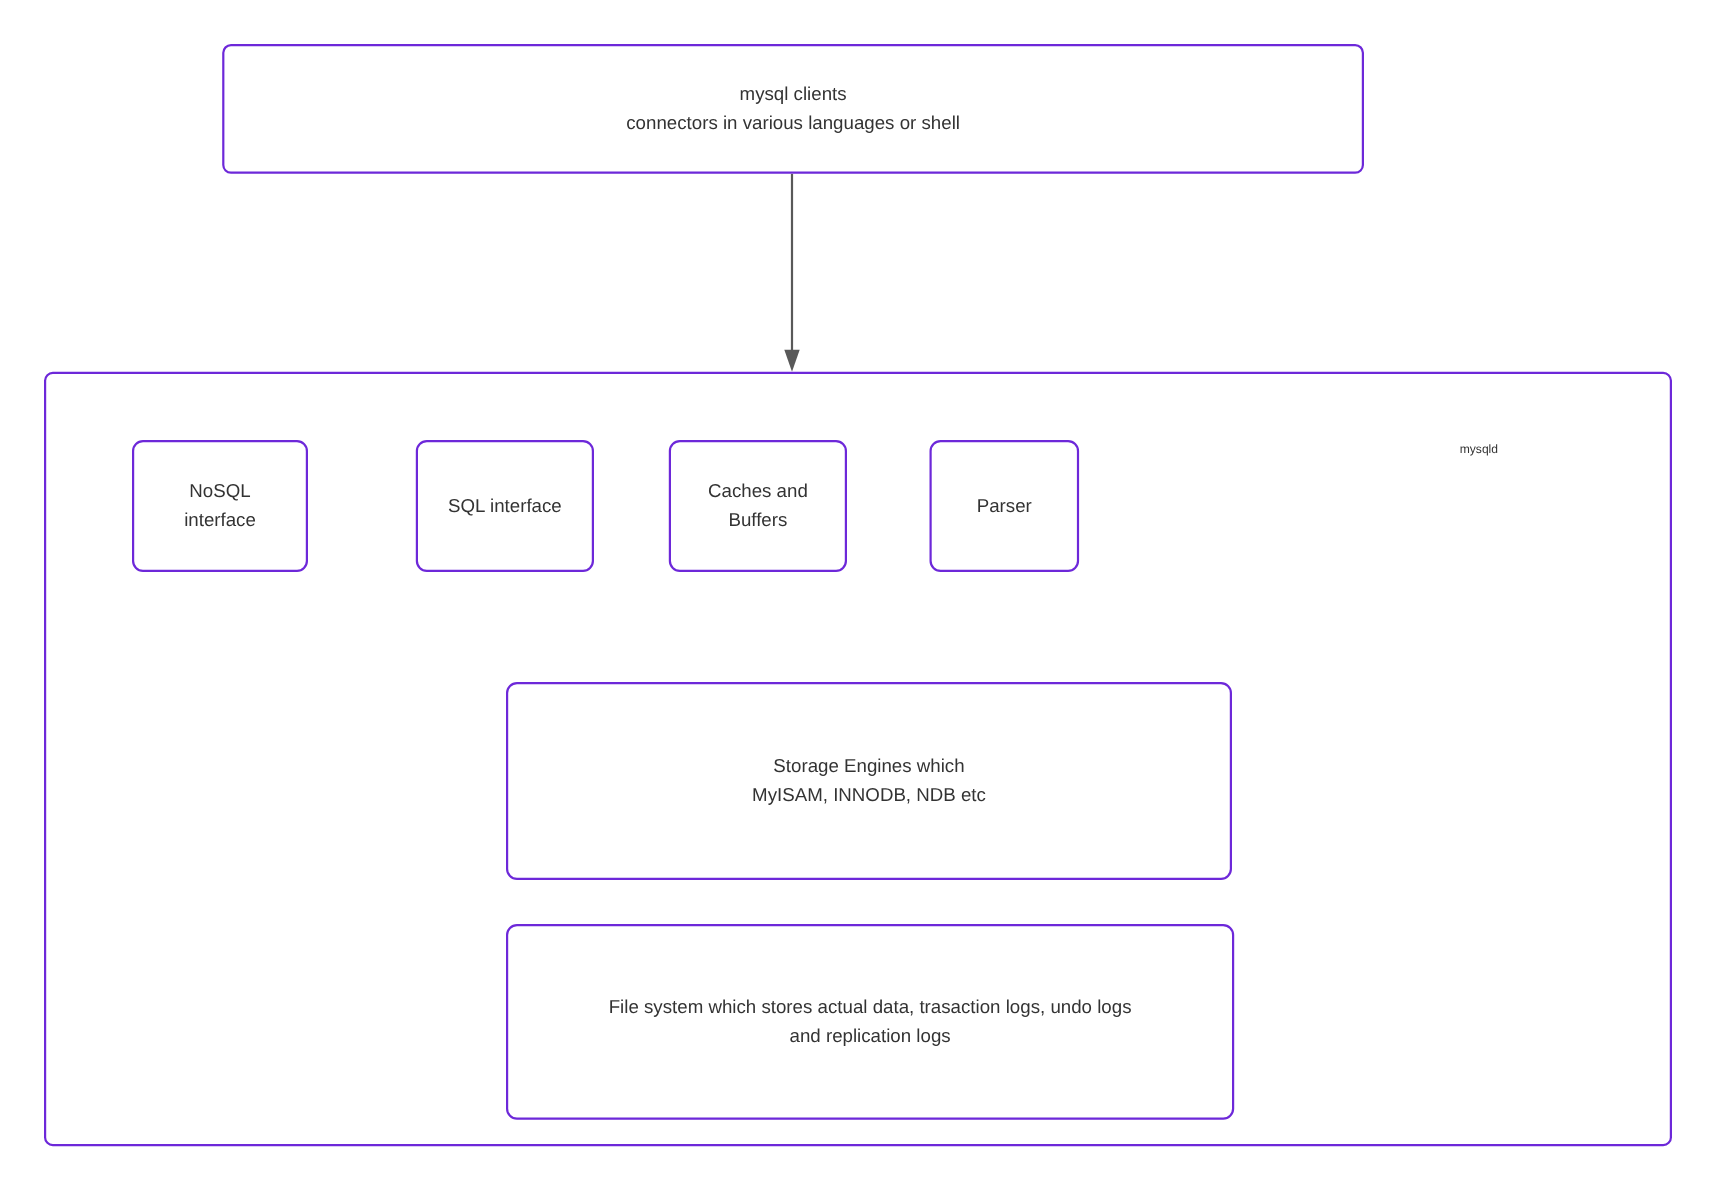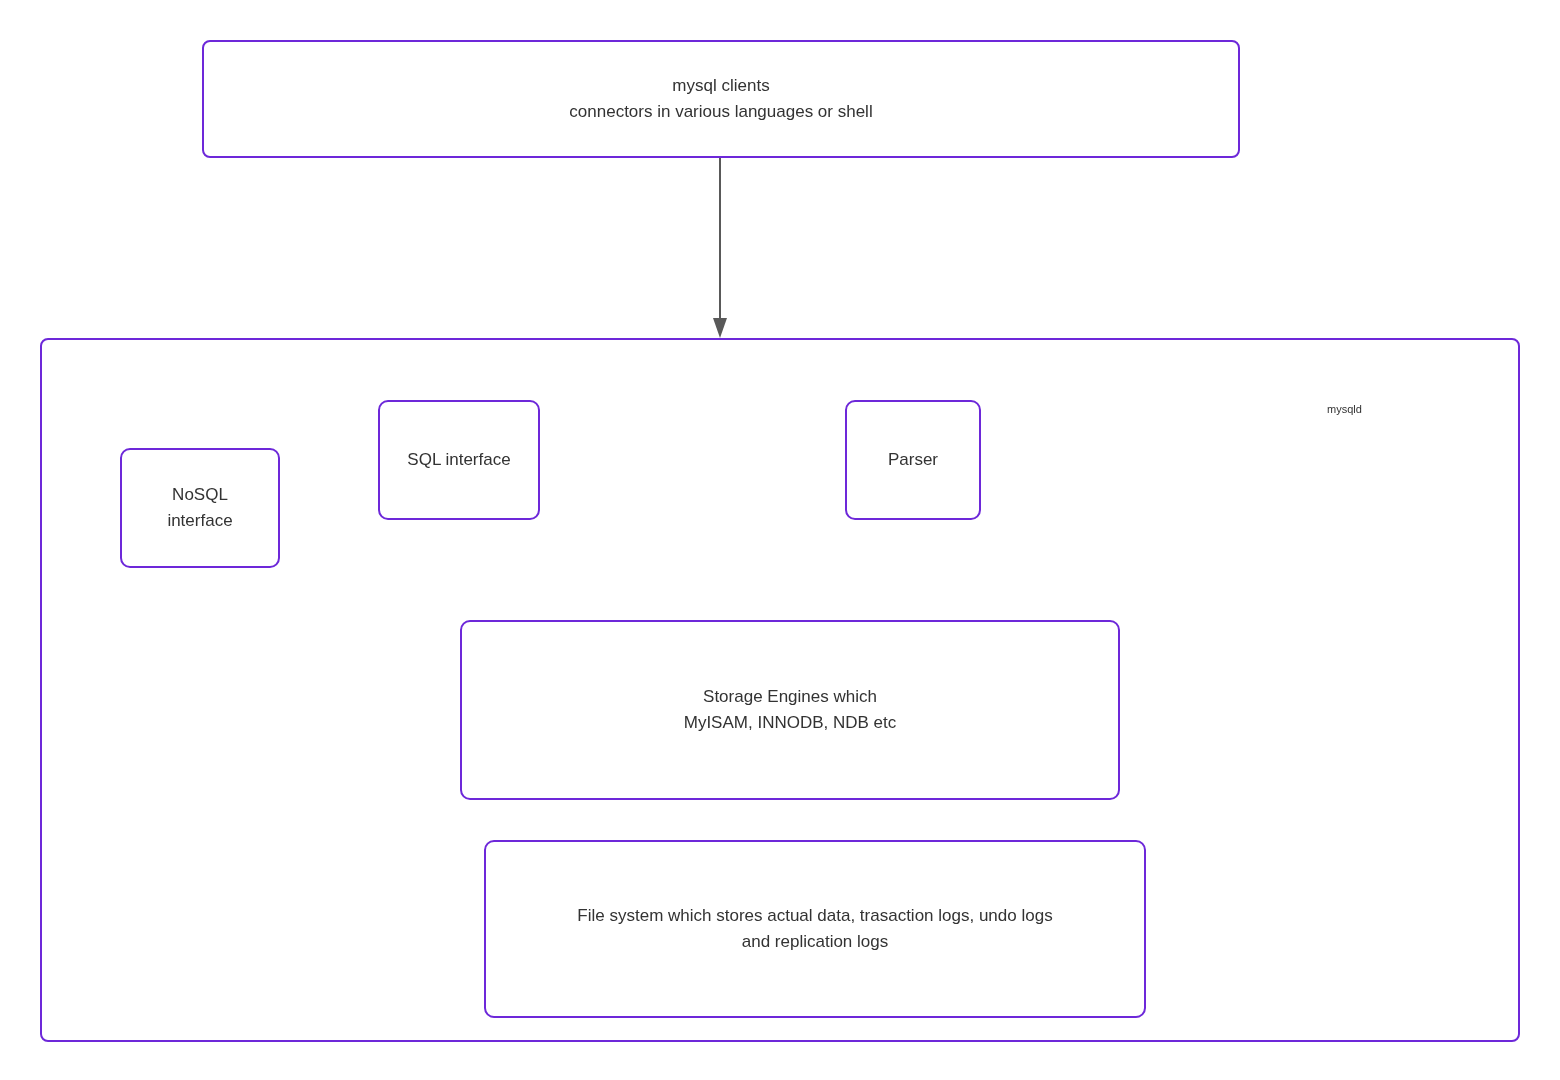--- a/index.html
+++ b/index.html
@@ -52,37 +52,36 @@
     left: 1327px;
     top: 397px;
     color: #333333;
     font-size: 11px;
     line-height: 24px;
   }
   .comp-box {
     top: 400px;
     height: 120px;
   }
-  .nosql    { left: 120px;  width: 160px; margin-top: 48px; }
+  .nosql    { left: 120px;  width: 160px; }
   .sql      { left: 378px;  width: 162px; }
   .caches   { left: 608px;  width: 162px; }
   .parser   { left: 845px;  width: 136px; }
   .query    { left: 1080px; width: 160px; }
   .storage-box {
     left: 460px;
     top: 620px;
     width: 660px;
     height: 180px;
   }
   .filesystem-box {
     left: 460px;
     top: 840px;
     width: 662px;
     height: 178px;
-    margin-left: 24px;
   }
   .connector {
     position: absolute;
     left: 708px;
     top: 158px;
     width: 24px;
     height: 182px;
   }
 </style>
 </head>
@@ -107,20 +106,24 @@
 
   <div class="node comp-box nosql">
     <span>NoSQL
 interface</span>
   </div>
 
   <div class="node comp-box sql">
     <span>SQL interface</span>
   </div>
 
+  <div class="node comp-box caches">
+    <span>Caches and
+Buffers</span>
+  </div>
 
   <div class="node comp-box parser">
     <span>Parser</span>
   </div>
 
 
   <div class="node storage-box">
     <span>Storage Engines which
 MyISAM, INNODB, NDB etc</span>
   </div>

